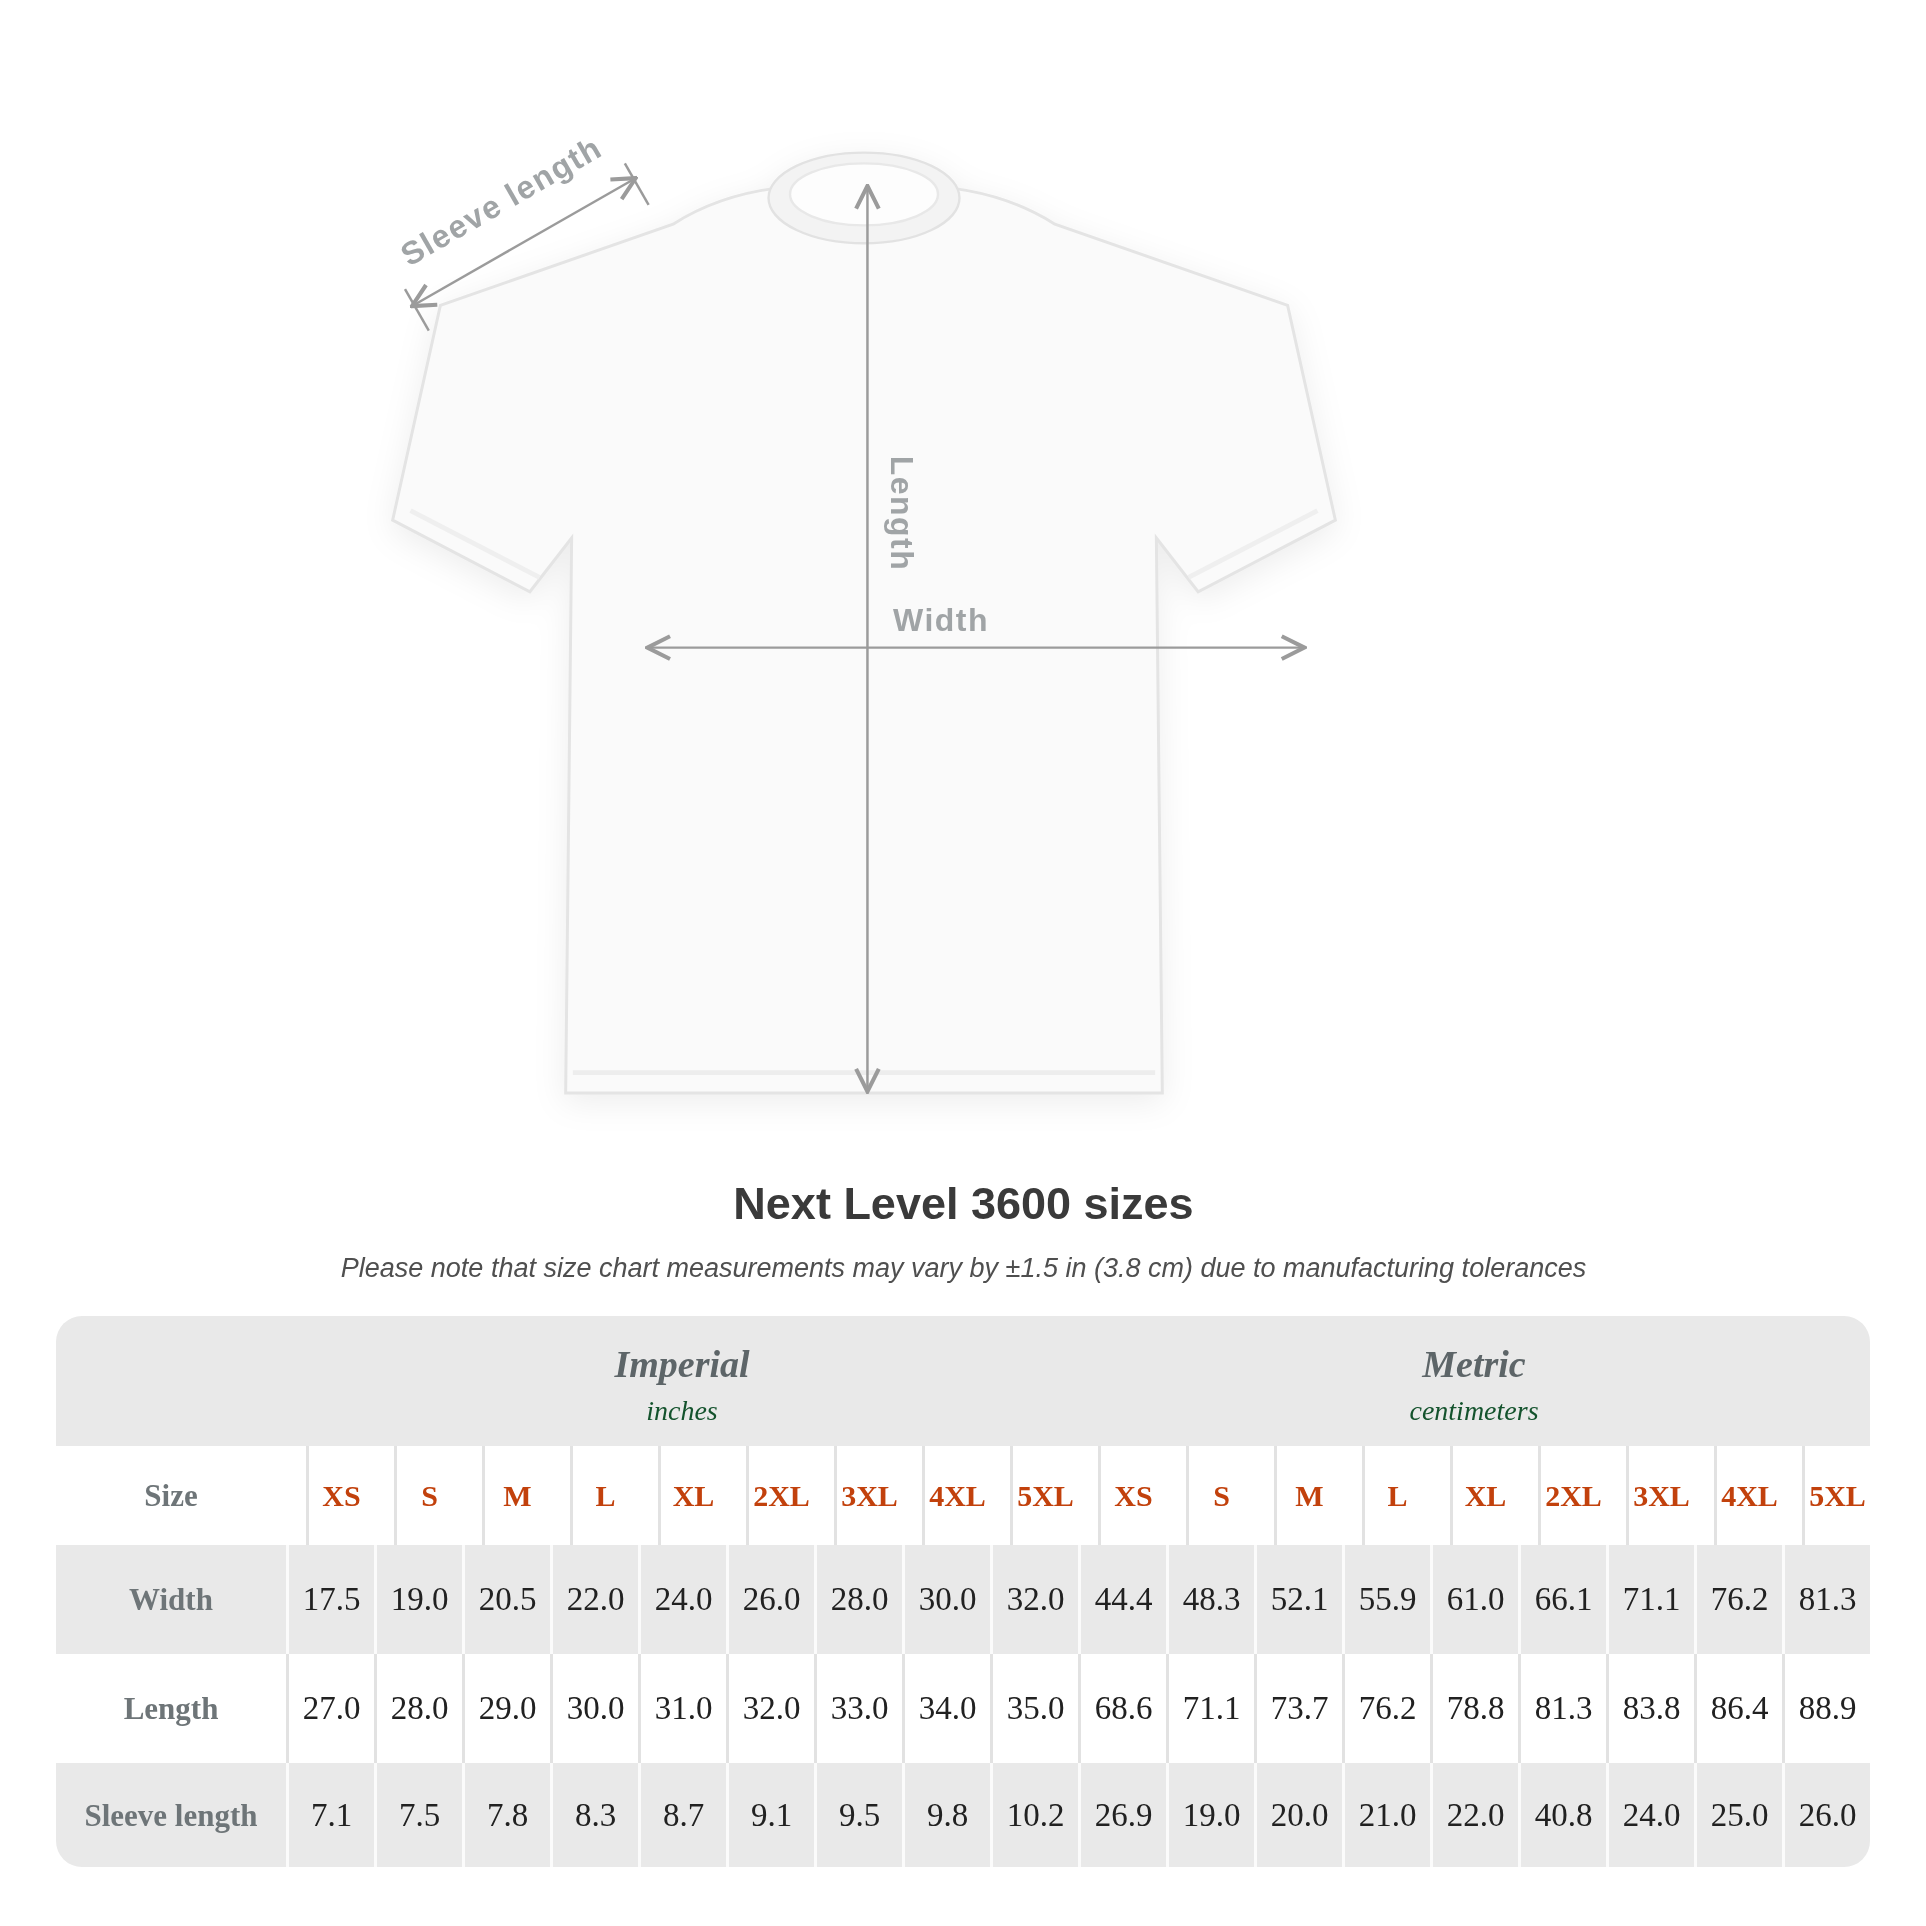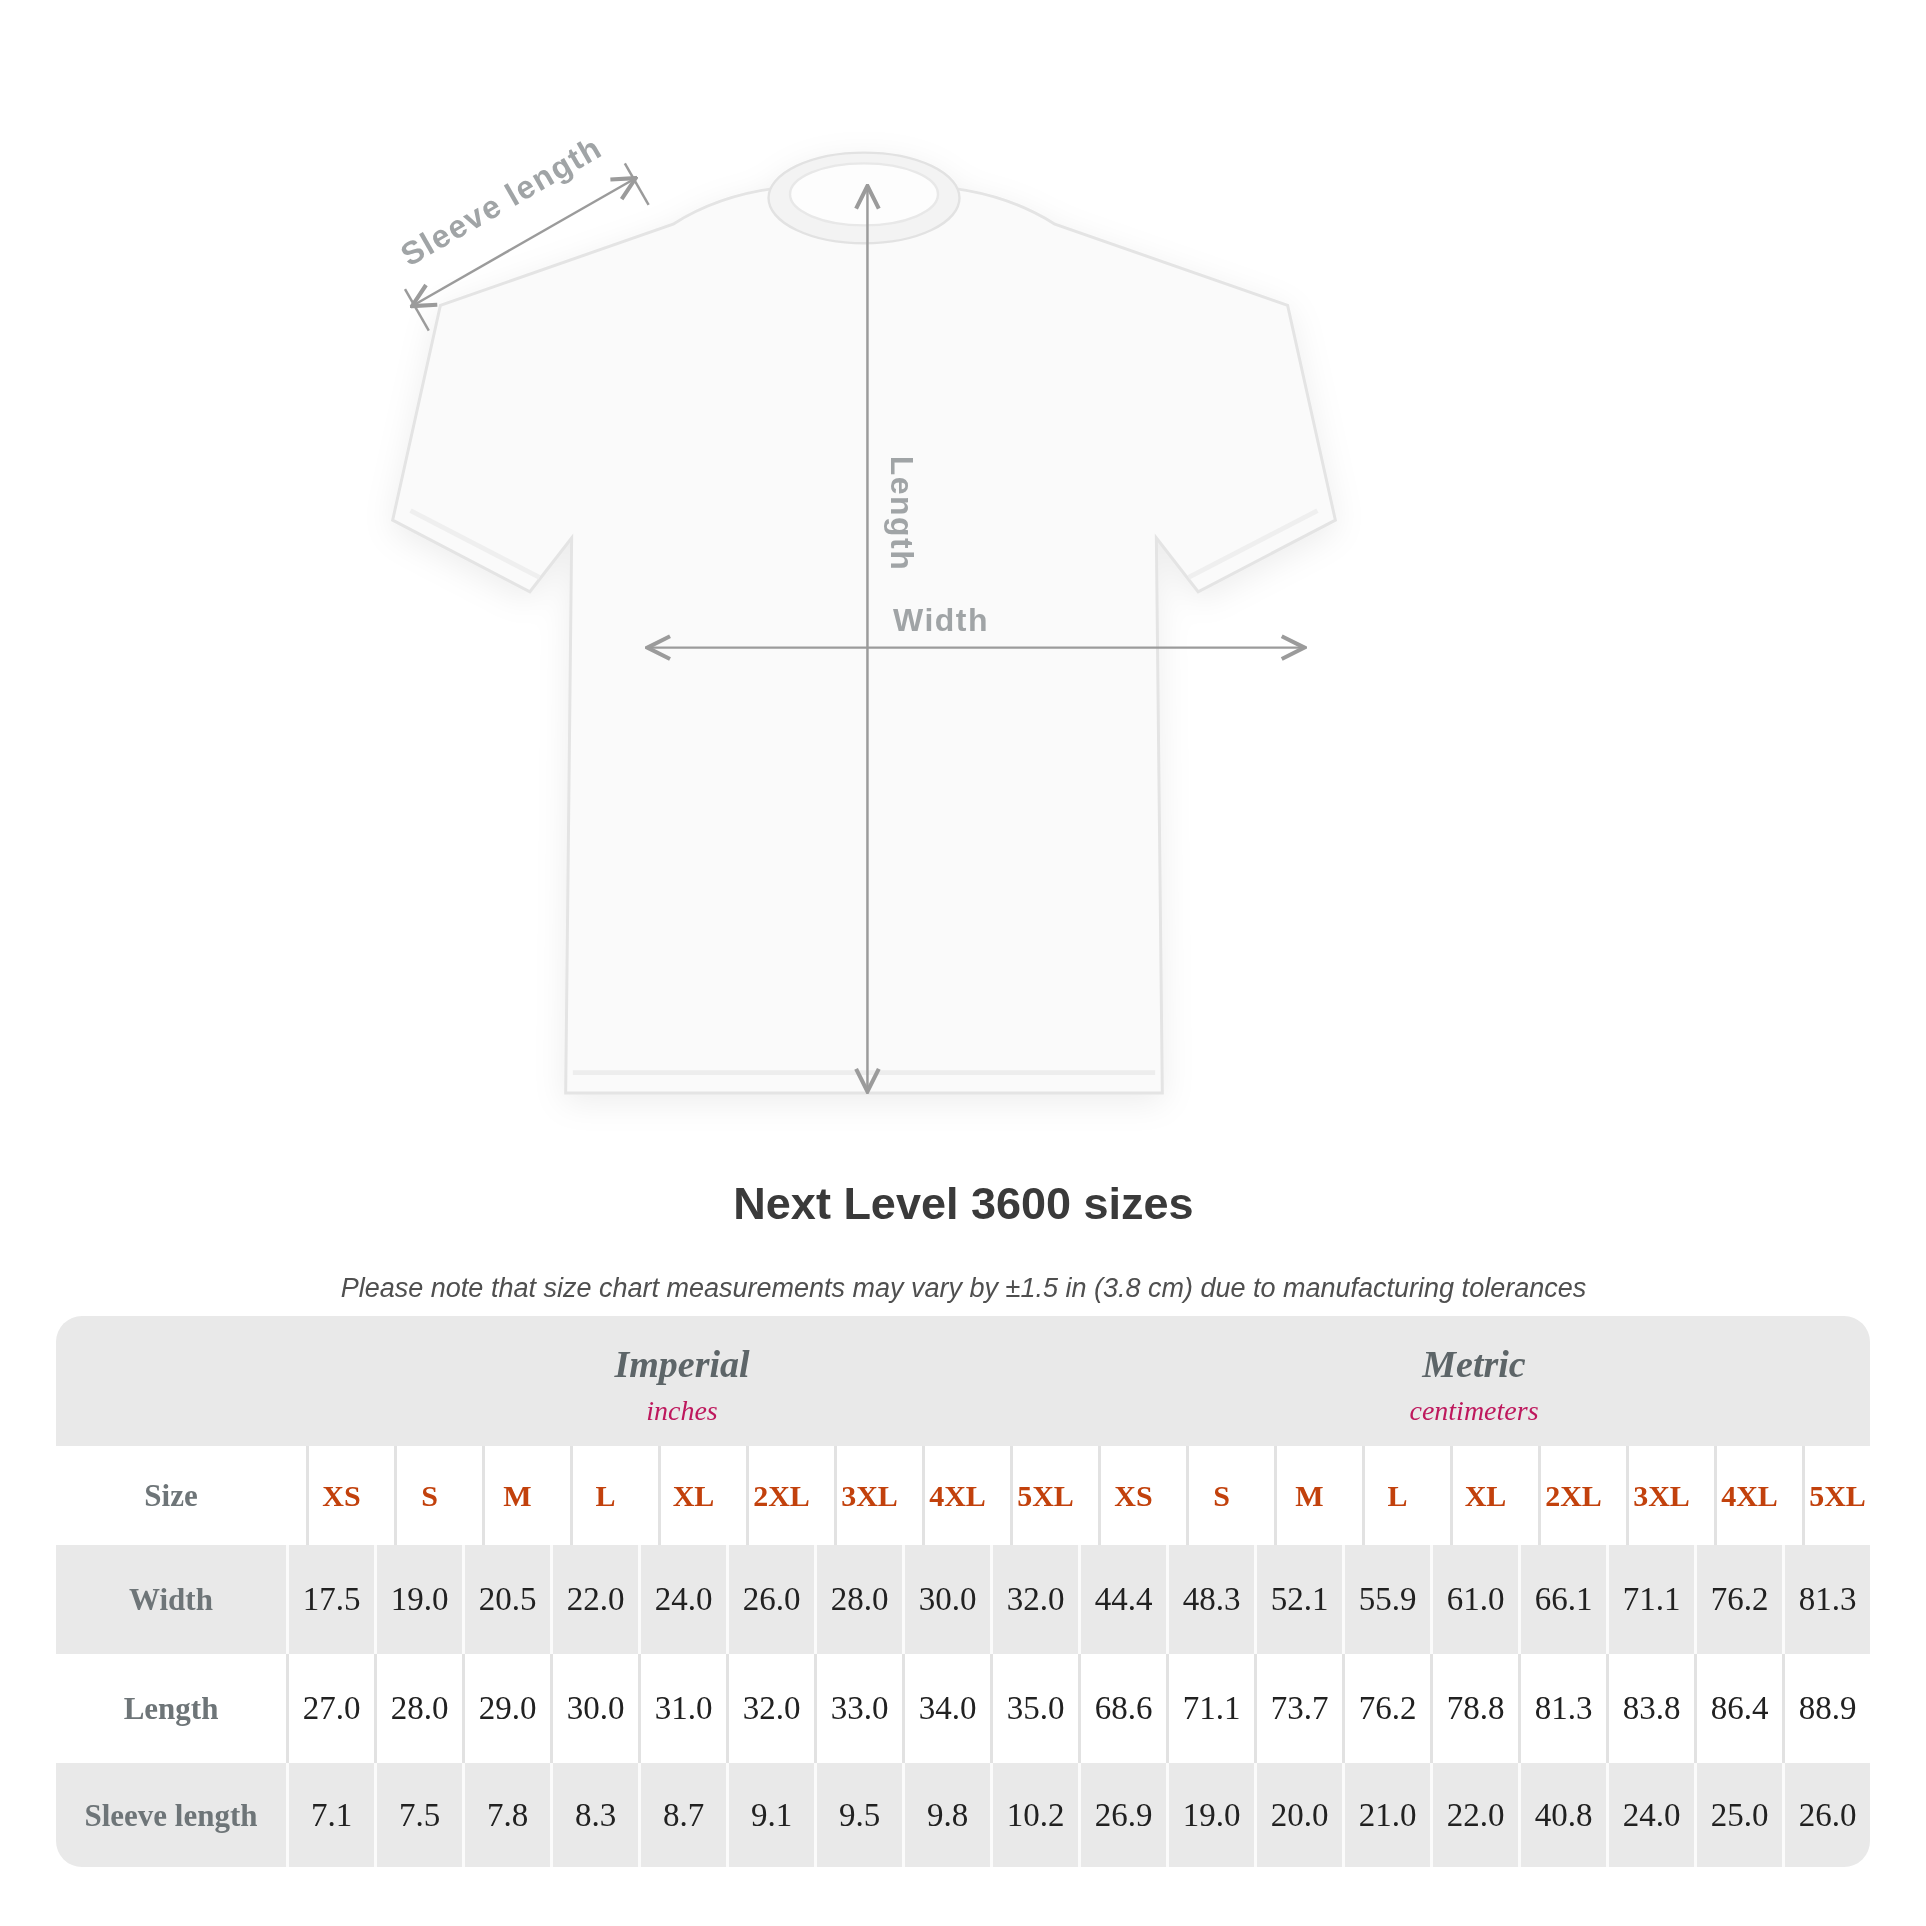--- a/index.html
+++ b/index.html
@@ -15,21 +15,21 @@
   .dim-label { position:absolute; color:#a0a4a6; font-weight:bold; font-size:32px;
                letter-spacing:1.5px; text-align:center; }
   .lbl-sleeve { left:353px; top:183px; width:297px; transform:rotate(-30deg); }
   .lbl-length { left:822px; top:495px; width:158px; transform:rotate(90deg); }
   .lbl-width  { left:842px; top:602px; width:198px; }
 
   
   .page-title { position:absolute; left:0; top:1178px; width:100%; text-align:center;
                 font-size:45px; font-weight:bold; color:#3a3a3a; }
   .page-subtitle { position:absolute; left:0; top:1253px; width:100%; text-align:center;
-                   font-size:27px; font-style:italic; color:#4f4f4f;margin-top:20px; }
+                   font-size:27px; font-style:italic; color:#4f4f4f; }
 
   
   .size-table { position:absolute; left:56px; top:1316px; width:1814px; height:551px;
                 background:#e9e9e9; border-radius:26px; overflow:hidden; }
   .trow { display:grid; grid-template-columns:230px repeat(18, 1fr); align-items:stretch;font-family:Liberation Serif, serif; }
   .r-units  { height:130px; }
   .r-size   { height:99px; background:#ffffff; }
   .r-width  { height:109px; }
   .r-length { height:109px; background:#ffffff; }
   .r-sleeve { height:105px; }
@@ -39,21 +39,21 @@
   .row-white .cell + .cell { border-left-color:#e2e2e2; }
   .row-gray  .cell + .cell { border-left-color:#fbfbfb; }
 
   .lab { font-weight:bold; font-size:31px; color:#6e7578; }
   .sz  { font-weight:bold; font-size:30px; color:#c2410c;margin-left:20px; }
   .num { font-size:33px; color:#212121; }
 
   .unit-cell { grid-column:span 9; display:flex; flex-direction:column; align-items:center;
                justify-content:center; padding-top:6px; color:#5d6568; }
   .unit-name { font-size:38px; font-weight:bold; font-style:italic; }
-  .unit-sub  { font-size:28px; font-style:italic; margin-top:9px; color:#be185d;text-align:right; }
+  .unit-sub  { font-size:28px; font-style:italic; margin-top:9px; color:#14532d;text-align:right; }
 </style>
 </head>
 <body>
 
 <div class="stage">
 
   <svg class="shirt-svg" viewBox="0 0 900 850">
     <path d="M 375 52 C 345 56 315 66 290 82 L 95 150 L 55 330 L 170 390 L 205 345 L 200 810
              L 700 810 L 695 345 L 730 390 L 845 330 L 805 150 L 610 82
              C 585 66 555 56 525 52 Q 450 105 375 52 Z" fill="#fafafa" stroke="#e4e4e4" stroke-width="2.5"></path>

